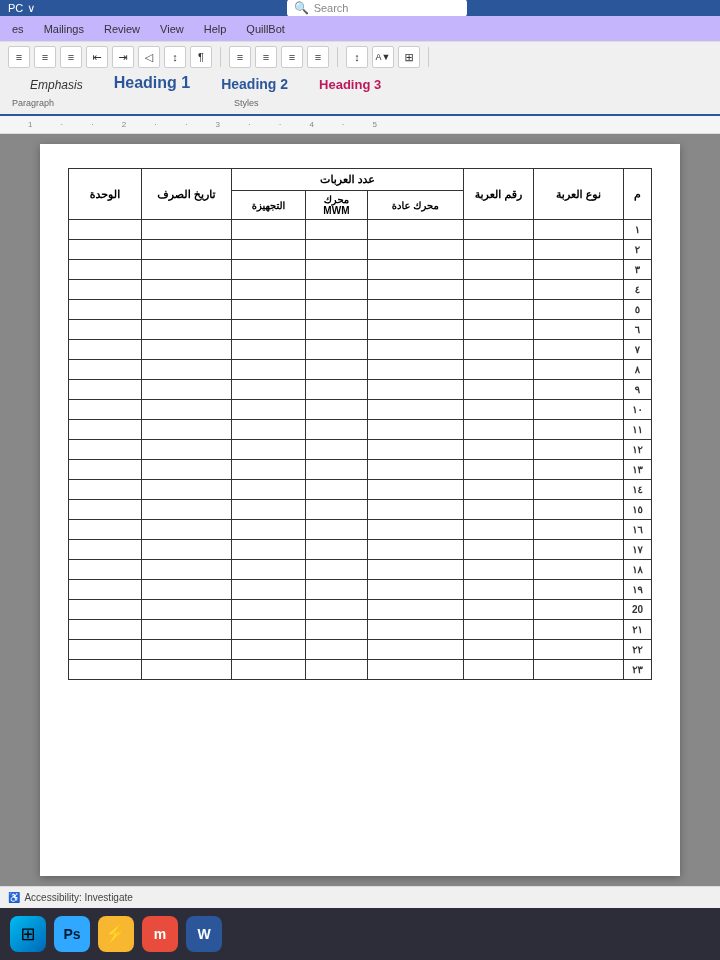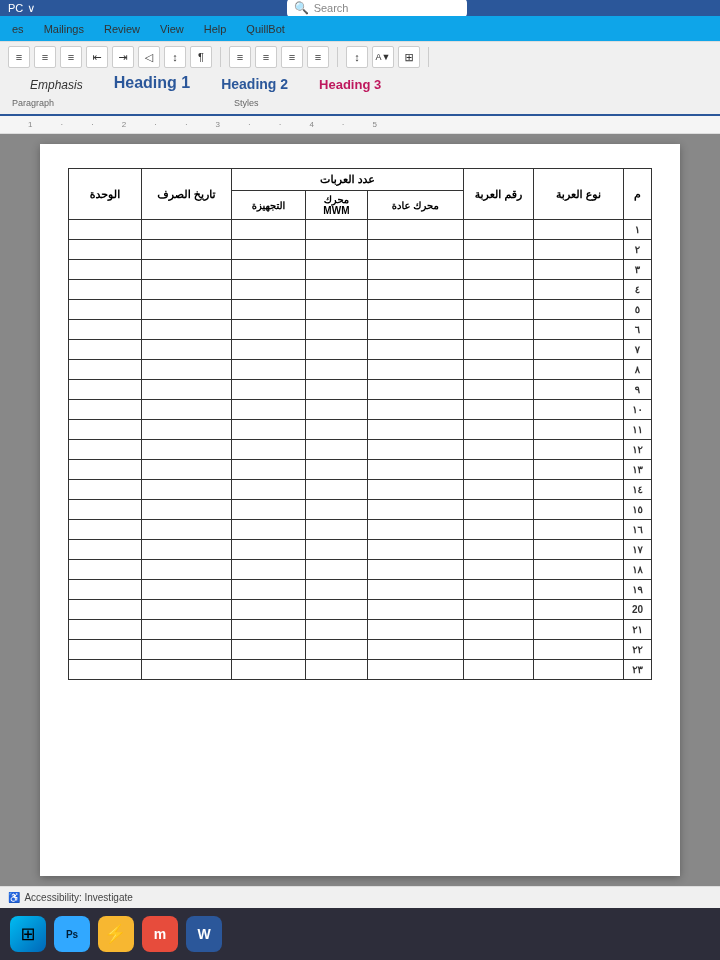--- a/index.html
+++ b/index.html
@@ -30,21 +30,21 @@
       width: 36px;
       height: 36px;
       border-radius: 8px;
       display: flex;
       align-items: center;
       justify-content: center;
       font-size: 18px;
       cursor: pointer;
     }
     .taskbar-icon.win { background: linear-gradient(135deg, #00bcf2, #0067b8); }
-    .taskbar-icon.ps { background: #31a8ff; color: #001e36; font-weight: bold; font-size: 10px; }
+    .taskbar-icon.ps { background: #31a8ff; color: #001e36; font-weight: bold; font-size: 14px; }
     .taskbar-icon.bolt { background: #f7b731; color: #333; }
     .taskbar-icon.red { background: #e74c3c; color: white; font-size: 14px; font-weight: bold; }
     .taskbar-icon.word { background: #2b579a; color: white; font-size: 14px; font-weight: bold; }
 
     
     .word-window {
       position: absolute;
       top: 0;
       left: 0;
       right: 0;
@@ -79,21 +79,21 @@
       color: white;
       font-size: 11px;
       display: flex;
       align-items: center;
       gap: 4px;
     }
 
     
     .menu-bar {
       height: 26px;
-      background: #0ea5e9;
+      background: #c4b5fd;
       display: flex;
       align-items: center;
       padding: 0 8px;
       gap: 12px;
       font-size: 11px;
       color: #333;
       border-bottom: 1px solid #ddd;
     }
     .menu-item {
       cursor: pointer;

